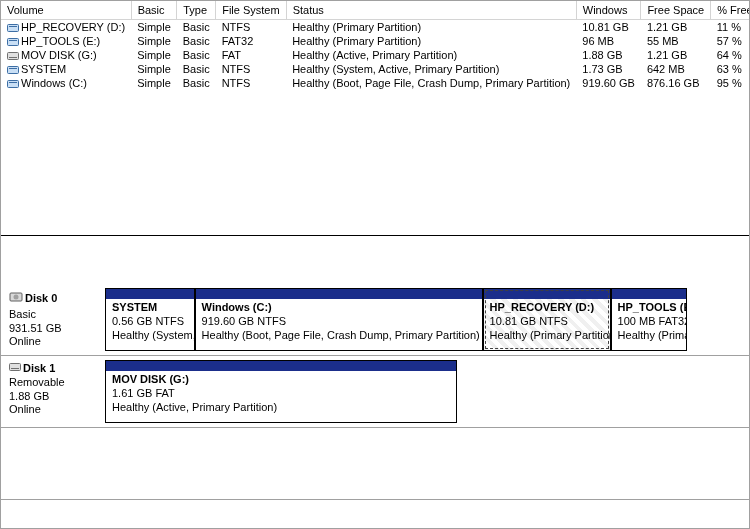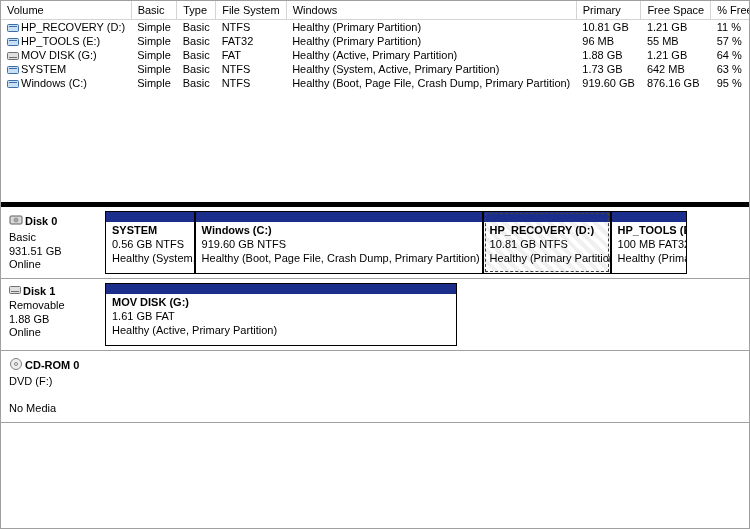--- a/index.html
+++ b/index.html
@@ -9,23 +9,23 @@
     font-size: 11px;
     background: #fff;
     color: #000;
     width: 750px;
     height: 529px;
     overflow: hidden;
     border: 1px solid #a0a0a0;
   }
   
   .top-pane {
-    height: 206px;
-    overflow: hidden;
-    border-bottom: 5px solid #000000;
+    height: 235px;
+    overflow: hidden;
+    border-bottom: 1px solid #000000;
   }
   table.volumes {
     border-collapse: collapse;
     width: 100%;
   }
   table.volumes th {
     text-align: left;
     font-weight: normal;
     background: #fff;
     border-right: 1px solid #d4d4d4;
@@ -41,20 +41,21 @@
   }
   .vol-icon {
     display: inline-block;
     vertical-align: middle;
     margin-right: 2px;
   }
   .vol-icon svg { display:block; }
   
   .bottom-pane {
     overflow: hidden;
+    margin-top: 48px;
   }
   .disk-row {
     display: flex;
     border-bottom: 1px solid #a0a0a0;
     min-height: 72px;
     padding: 4px 4px 4px 4px;
   }
   .disk-label {
     width: 100px;
     flex: 0 0 100px;
@@ -109,22 +110,22 @@
 <body>
 
 <div class="top-pane">
   <table class="volumes">
     <thead>
       <tr>
         <th style="width:118px">Volume</th>
         <th style="width:40px">Basic</th>
         <th style="width:34px">Type</th>
         <th style="width:62px">File System</th>
-        <th style="width:180px">Windows</th>
-        <th style="width:55px;text-align:left">Primary</th>
+        <th style="width:180px">Status</th>
+        <th style="width:55px;text-align:left">Windows</th>
         <th style="width:58px;text-align:center">Free Space</th>
         <th style="width:40px;text-align:left">% Free</th>
 
       </tr>
     </thead>
     <tbody id="vol-body">
         <tr>
           <td><span class="vol-icon"><svg width="12" height="10">
                 <rect x="0.5" y="1.5" width="11" height="7" rx="1" fill="#c9dff5" stroke="#3d6ea5"></rect>
                 <rect x="2" y="3" width="8" height="1" fill="#3d6ea5"></rect>
@@ -234,24 +235,15 @@
         <div>Online</div>
       </div>
       <div class="part-track">
         <div class="part" style="flex: 0 0 55%;">
           <div class="part-bar"></div>
           <div class="part-body"><b>MOV DISK  (G:)</b><br><span>1.61 GB FAT</span><br><span>Healthy (Active, Primary Partition)</span></div>
         </div>
       </div>
     </div>
     <div class="disk-row">
-      <div class="disk-label">
-        <div><span class="disk-icon"><svg width="14" height="14">
-              <circle cx="7" cy="7" r="5.5" fill="#eee" stroke="#808080"></circle>
-              <circle cx="7" cy="7" r="1.5" fill="#fff" stroke="#808080"></circle>
-            </svg></span><b>CD-ROM 0</b></div>
-        <div>DVD (F:)</div>
-        <div>&nbsp;</div>
-        <div>No Media</div>
-      </div>
       <div class="part-track"></div>
     </div>
   </div>
 
 </body></html>

